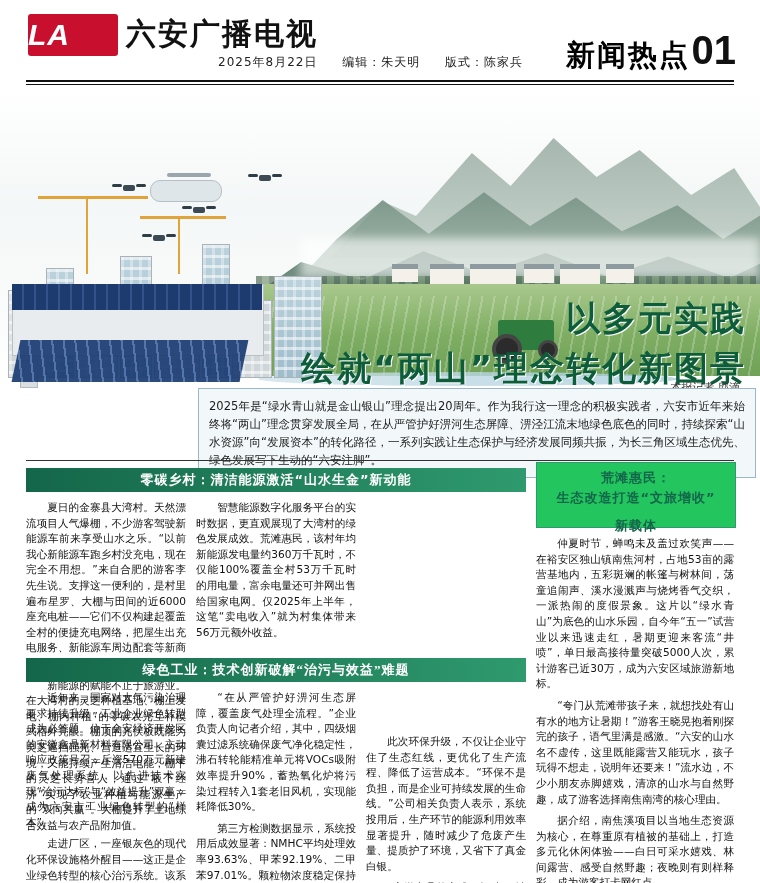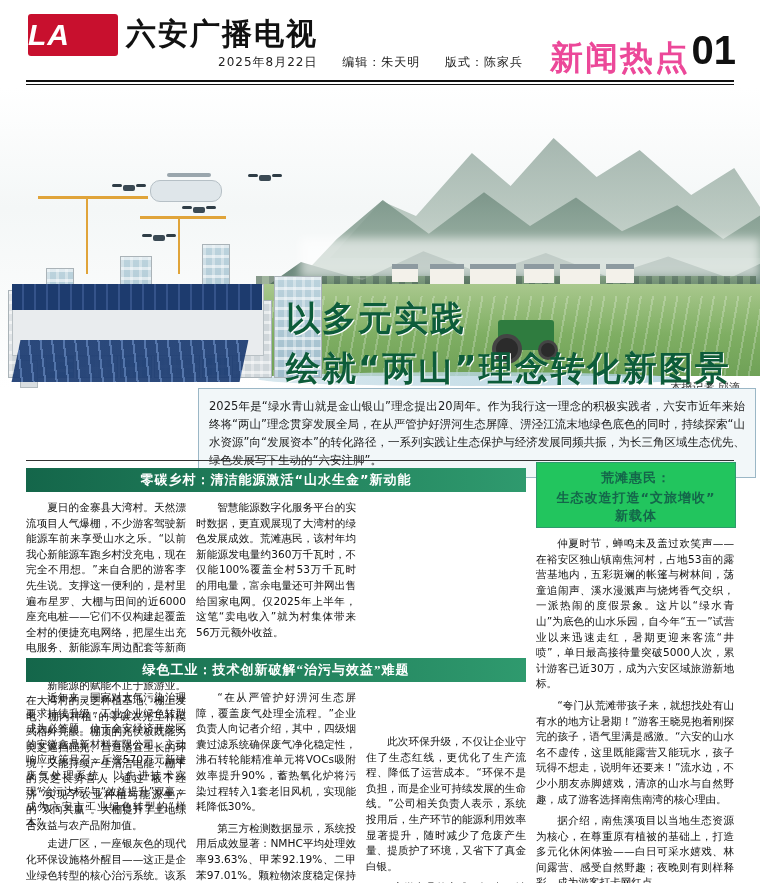--- a/index.html
+++ b/index.html
@@ -19,21 +19,21 @@
     font-family:"DejaVu Sans",sans-serif;}
   .brand-sub{position:absolute;left:126px;top:52px;width:150px;height:22px;background:#c8102e;color:#fff;
     font-size:14px;letter-spacing:4px;text-align:center;line-height:22px;font-family:"DejaVu Sans",sans-serif;}
   .rule-top{position:absolute;left:26px;top:80px;width:708px;height:2px;background:#111;}
   .rule-top2{position:absolute;left:26px;top:84px;width:708px;height:1px;background:#111;}
 
   .meta-line{position:absolute;left:218px;top:54px;font-size:12px;color:#222;letter-spacing:1px;
     font-family:"DejaVu Sans",sans-serif;}
   .meta-line span{margin-right:20px;}
 
-  .section-title{position:absolute;right:70px;top:36px;font-size:33px;font-weight:bold;letter-spacing:2px;color:#ec4899;
+  .section-title{position:absolute;right:70px;top:36px;font-size:29px;font-weight:bold;letter-spacing:2px;color:#000000;
     font-family:"DejaVu Sans",sans-serif;}
   .section-num{position:absolute;right:24px;top:28px;font-size:40px;font-weight:bold;color:#111;
     font-family:"Liberation Sans",sans-serif;}
 
   
   .hero{position:absolute;left:0;top:88px;width:760px;height:300px;overflow:hidden;background:#ffffff;}
   .sky{position:absolute;left:0;top:0;width:760px;height:300px;
     background:linear-gradient(180deg,#ffffff 0%,#f4f7f7 40%,#ffffff 100%);}
   .mtn{position:absolute;}
   .mtn1{left:330px;top:20px;width:430px;height:150px;
@@ -106,21 +106,21 @@
   .d2{left:182px;top:118px;}
   .d3{left:142px;top:146px;}
   .d4{left:248px;top:86px;}
   .aircraft{position:absolute;left:150px;top:92px;width:70px;height:20px;background:#dfe6ea;border-radius:10px;border:1px solid #b6c0c6;}
   .aircraft:before{content:"";position:absolute;left:16px;top:-8px;width:44px;height:4px;background:#9aa6ad;border-radius:2px;}
 
   .river{position:absolute;left:258px;top:284px;width:420px;height:14px;background:linear-gradient(90deg,#cfe2ea,#a8cddc);
     border-radius:50%;opacity:.8;}
 
   
-  .headline{position:absolute;left:286px;top:296px;width:460px;}
+  .headline{position:absolute;left:286px;top:296px;width:460px;text-align:right;}
   .hl1{font-size:34px;font-weight:bold;color:#0d5c3a;letter-spacing:2px;font-family:"DejaVu Sans",sans-serif;
     text-shadow:1px 1px 0 #ffffff;}
   .hl2{font-size:34px;font-weight:bold;color:#0d5c3a;letter-spacing:2px;margin-top:4px;font-family:"DejaVu Sans",sans-serif;
     text-shadow:1px 1px 0 #ffffff;}
   .byline{position:absolute;right:20px;top:380px;font-size:11px;color:#333;font-family:"DejaVu Sans",sans-serif;}
 
   
   .lead{position:absolute;left:198px;top:388px;width:536px;padding:8px 10px;
     border:1px solid #9bb7c6;background:#f2f7f9;font-size:11.5px;line-height:18px;color:#1b1b1b;
     text-align:justify;font-family:"DejaVu Sans",sans-serif;}
@@ -138,21 +138,21 @@
     background:linear-gradient(90deg,#14664a,#2f9a6e);text-align:center;font-size:13px;font-weight:bold;letter-spacing:1px;
     font-family:Liberation Serif, serif;}
 
   .sidebox{position:absolute;left:536px;top:462px;width:198px;height:64px;background:#22c55e;
     border:1px solid #2f9a6e;}
   .sidebox .t1{margin-top:6px;text-align:center;font-size:13px;font-weight:bold;color:#14664a;letter-spacing:1px;
     font-family:"DejaVu Sans",sans-serif;}
   .sidebox .t2{text-align:center;font-size:13px;font-weight:bold;color:#14664a;letter-spacing:1px;
     font-family:"DejaVu Sans",sans-serif;margin-top:2px;}
   .sidebox .t3{text-align:center;font-size:13px;font-weight:bold;color:#14664a;letter-spacing:1px;
-    font-family:"DejaVu Sans",sans-serif;margin-top:0;}
+    font-family:"DejaVu Sans",sans-serif;margin-top:10px;}
 
   .body-a{position:absolute;left:26px;top:500px;width:160px;height:150px;}
   .body-b{position:absolute;left:196px;top:500px;width:160px;height:150px;}
   .body-c{position:absolute;left:366px;top:500px;width:160px;height:150px;}
   .body-d{position:absolute;left:536px;top:536px;width:198px;height:340px;}
 
   .body-e{position:absolute;left:26px;top:690px;width:160px;height:186px;}
   .body-f{position:absolute;left:196px;top:690px;width:160px;height:186px;}
   .body-g{position:absolute;left:366px;top:690px;width:160px;height:186px;margin-top:44px;}
 </style>

